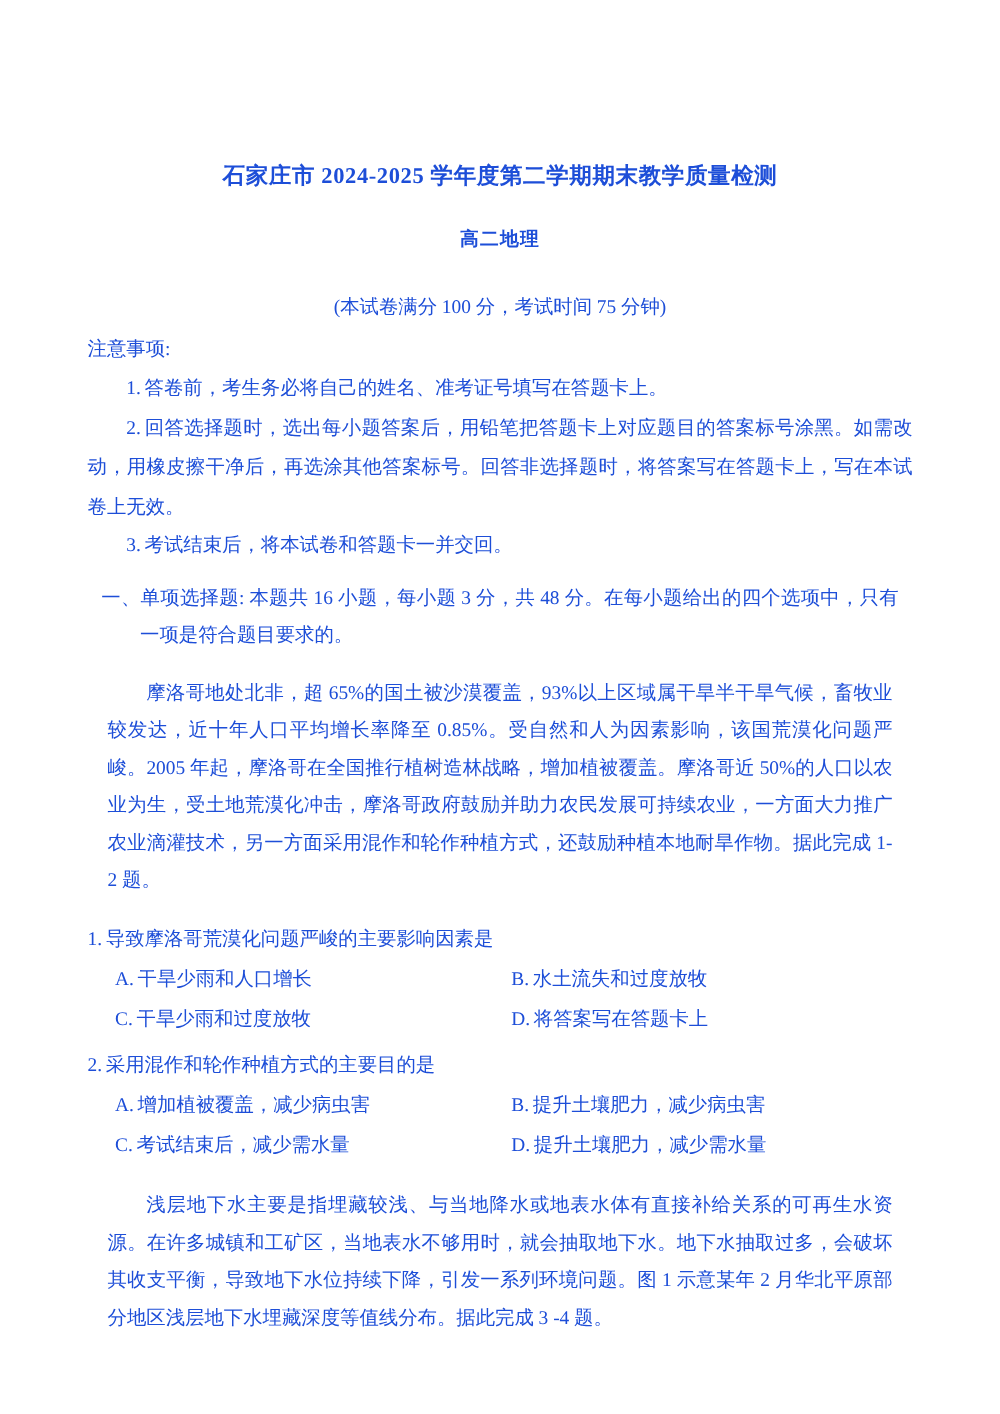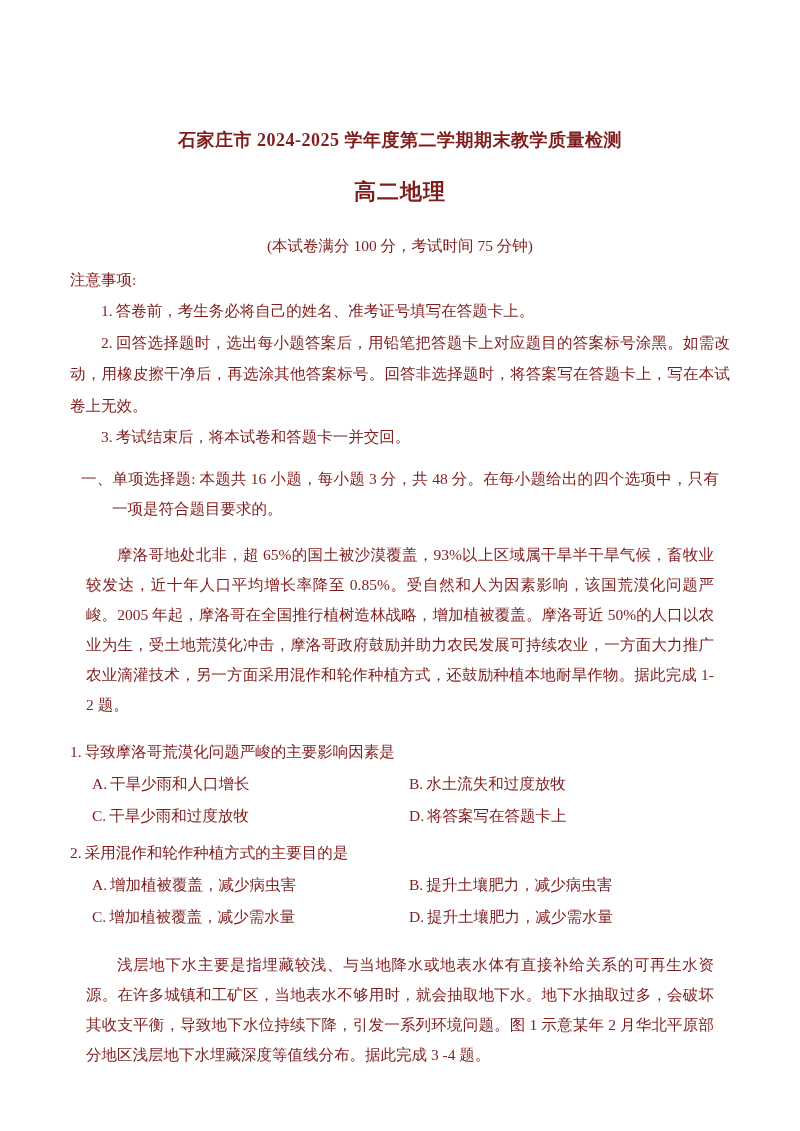--- a/index.html
+++ b/index.html
@@ -6,35 +6,35 @@
   .page {
     position: relative;
     width: 800px;
     height: 1131px;
     margin: 0 auto;
     background: #ffffff;
     box-sizing: border-box;
     padding: 126px 70px 0 70px;
     font-family: "Liberation Serif", "DejaVu Serif", serif;
     font-size: 15.5px;
-    color: #7f1d1d;
+    color: #1d4ed8;
     overflow: hidden;
   }
   .title {
     margin: 0;
     text-align: center;
     font-size: 18px;
     font-weight: 700;
     line-height: 28px;
     letter-spacing: 0.5px;
   }
   .subject {
     margin: 24px 0 0 0;
     text-align: center;
-    font-size: 22px;
+    font-size: 15px;
     font-weight: 700;
     line-height: 28px;
     letter-spacing: 1px;
   }
   .exam-info {
     margin: 26px 0 0 0;
     text-align: center;
     font-weight: 400;
     line-height: 28px;
   }
@@ -116,19 +116,19 @@
     <div class="opt right"><span class="opt-label">D.</span><span>将答案写在答题卡上</span></div>
   </div>
 
   <p class="q-stem"><span class="q-num">2.</span><span>采用混作和轮作种植方式的主要目的是</span></p>
 
   <div class="opt-row">
     <div class="opt left"><span class="opt-label">A.</span><span>增加植被覆盖，减少病虫害</span></div>
     <div class="opt right"><span class="opt-label">B.</span><span>提升土壤肥力，减少病虫害</span></div>
   </div>
   <div class="opt-row">
-    <div class="opt left"><span class="opt-label">C.</span><span>增加植被覆盖，减少需水量</span></div>
+    <div class="opt left"><span class="opt-label">C.</span><span>考试结束后，减少需水量</span></div>
     <div class="opt right"><span class="opt-label">D.</span><span>提升土壤肥力，减少需水量</span></div>
   </div>
 
   <p class="passage">浅层地下水主要是指埋藏较浅、与当地降水或地表水体有直接补给关系的可再生水资源。在许多城镇和工矿区，当地表水不够用时，就会抽取地下水。地下水抽取过多，会破坏其收支平衡，导致地下水位持续下降，引发一系列环境问题。图 1 示意某年 2 月华北平原部分地区浅层地下水埋藏深度等值线分布。据此完成 3 -4 题。</p>
 
 </div>
 
 </body></html>

